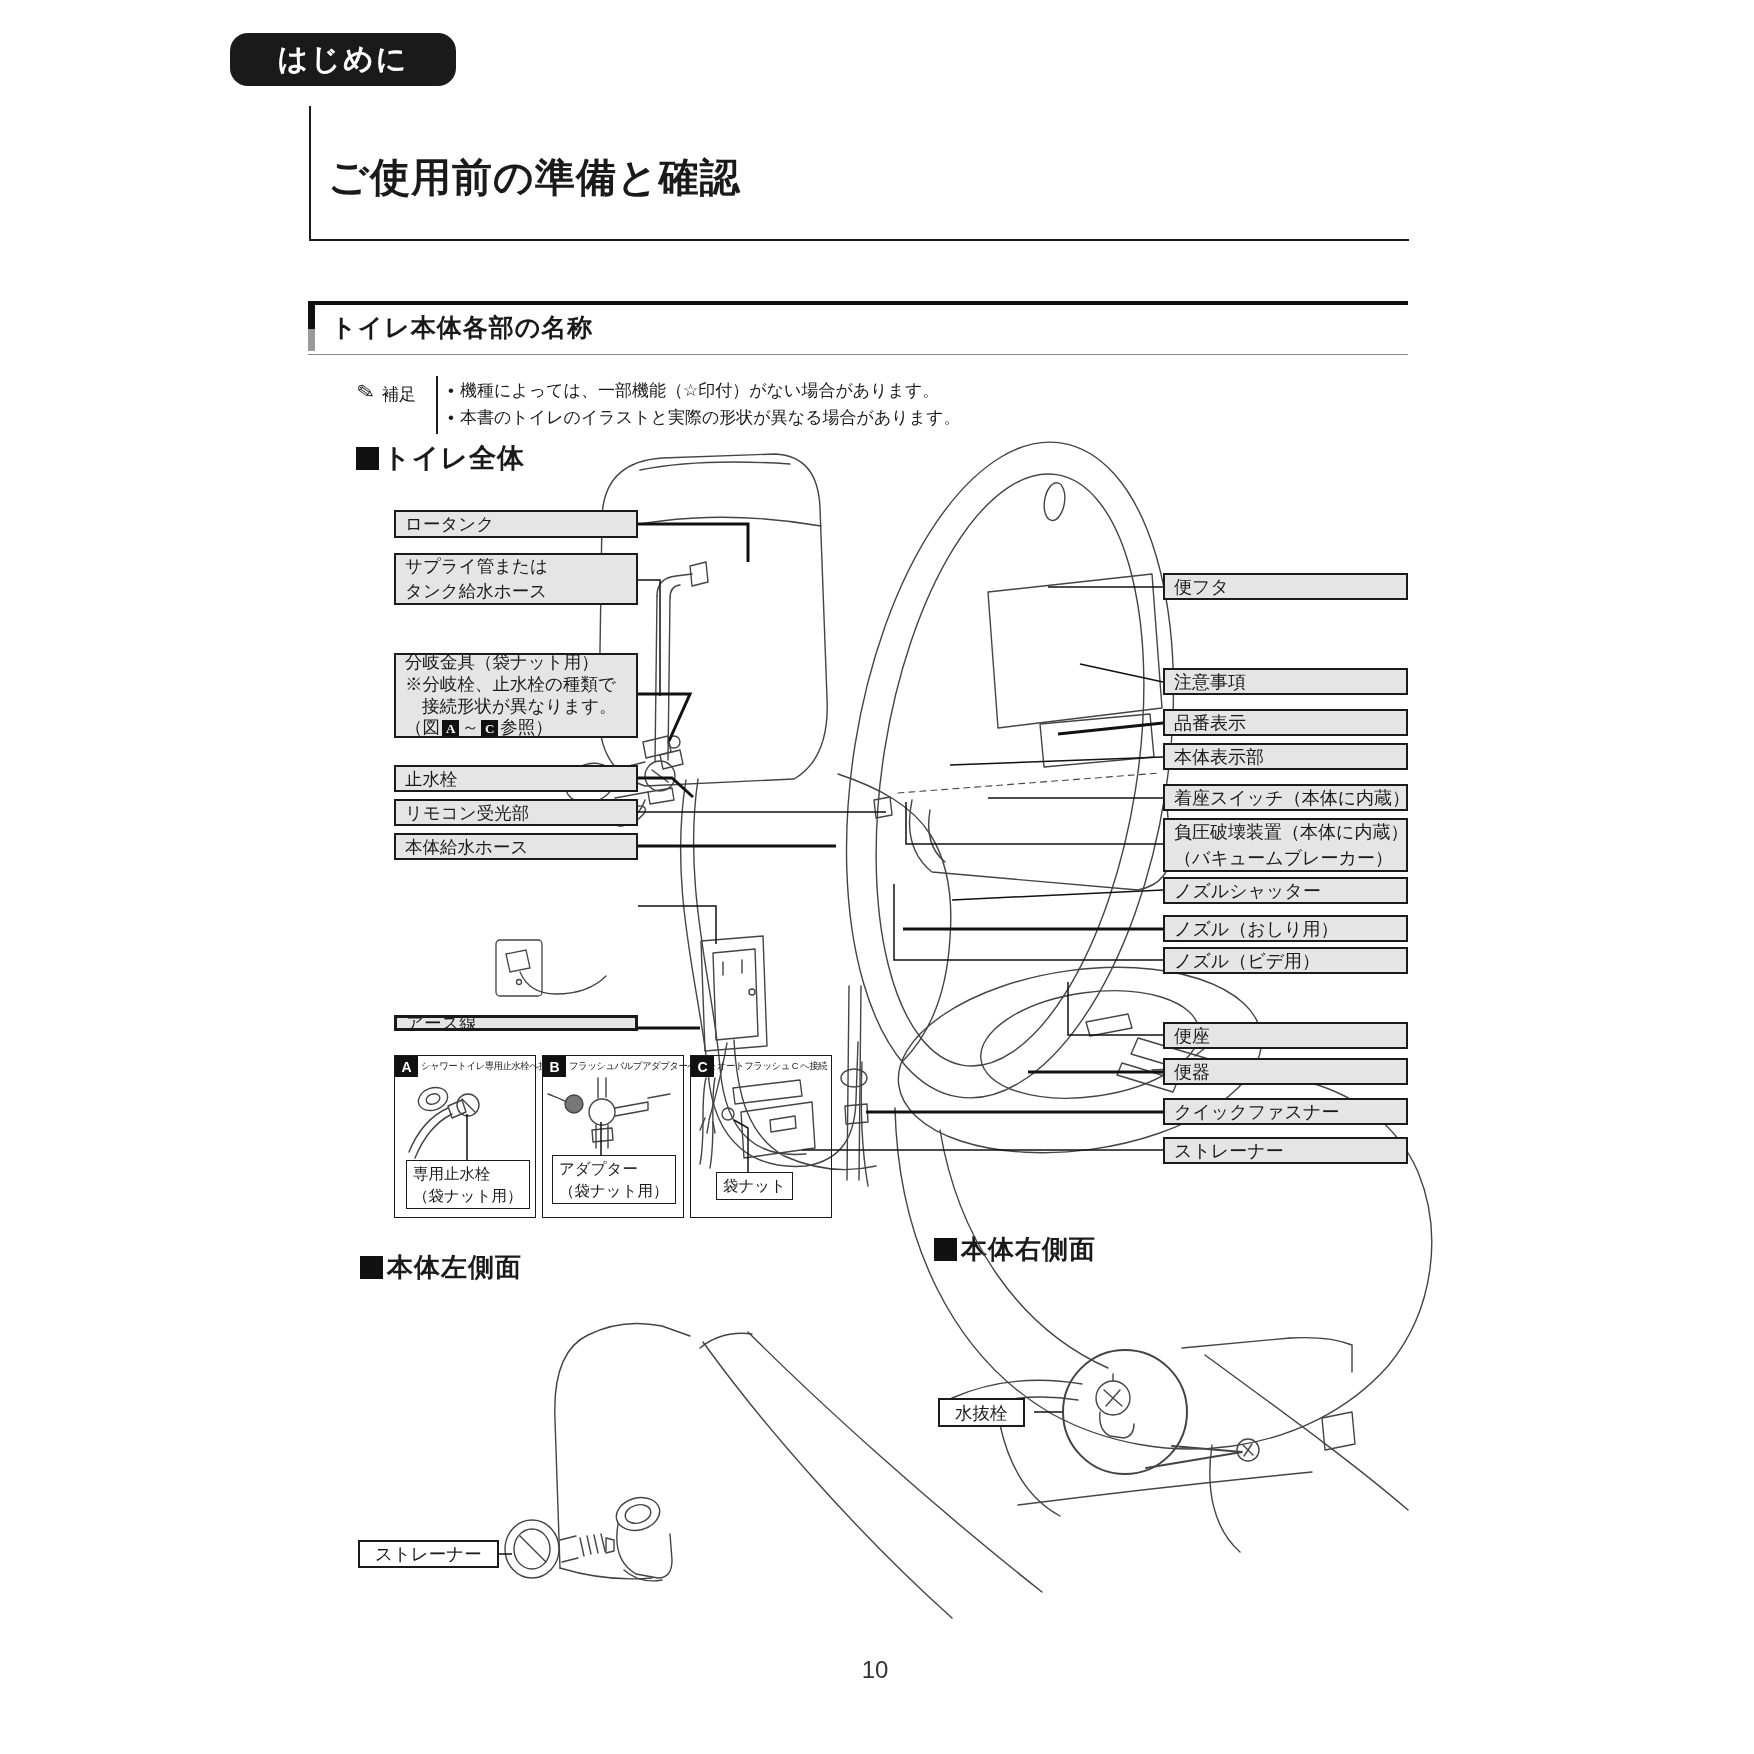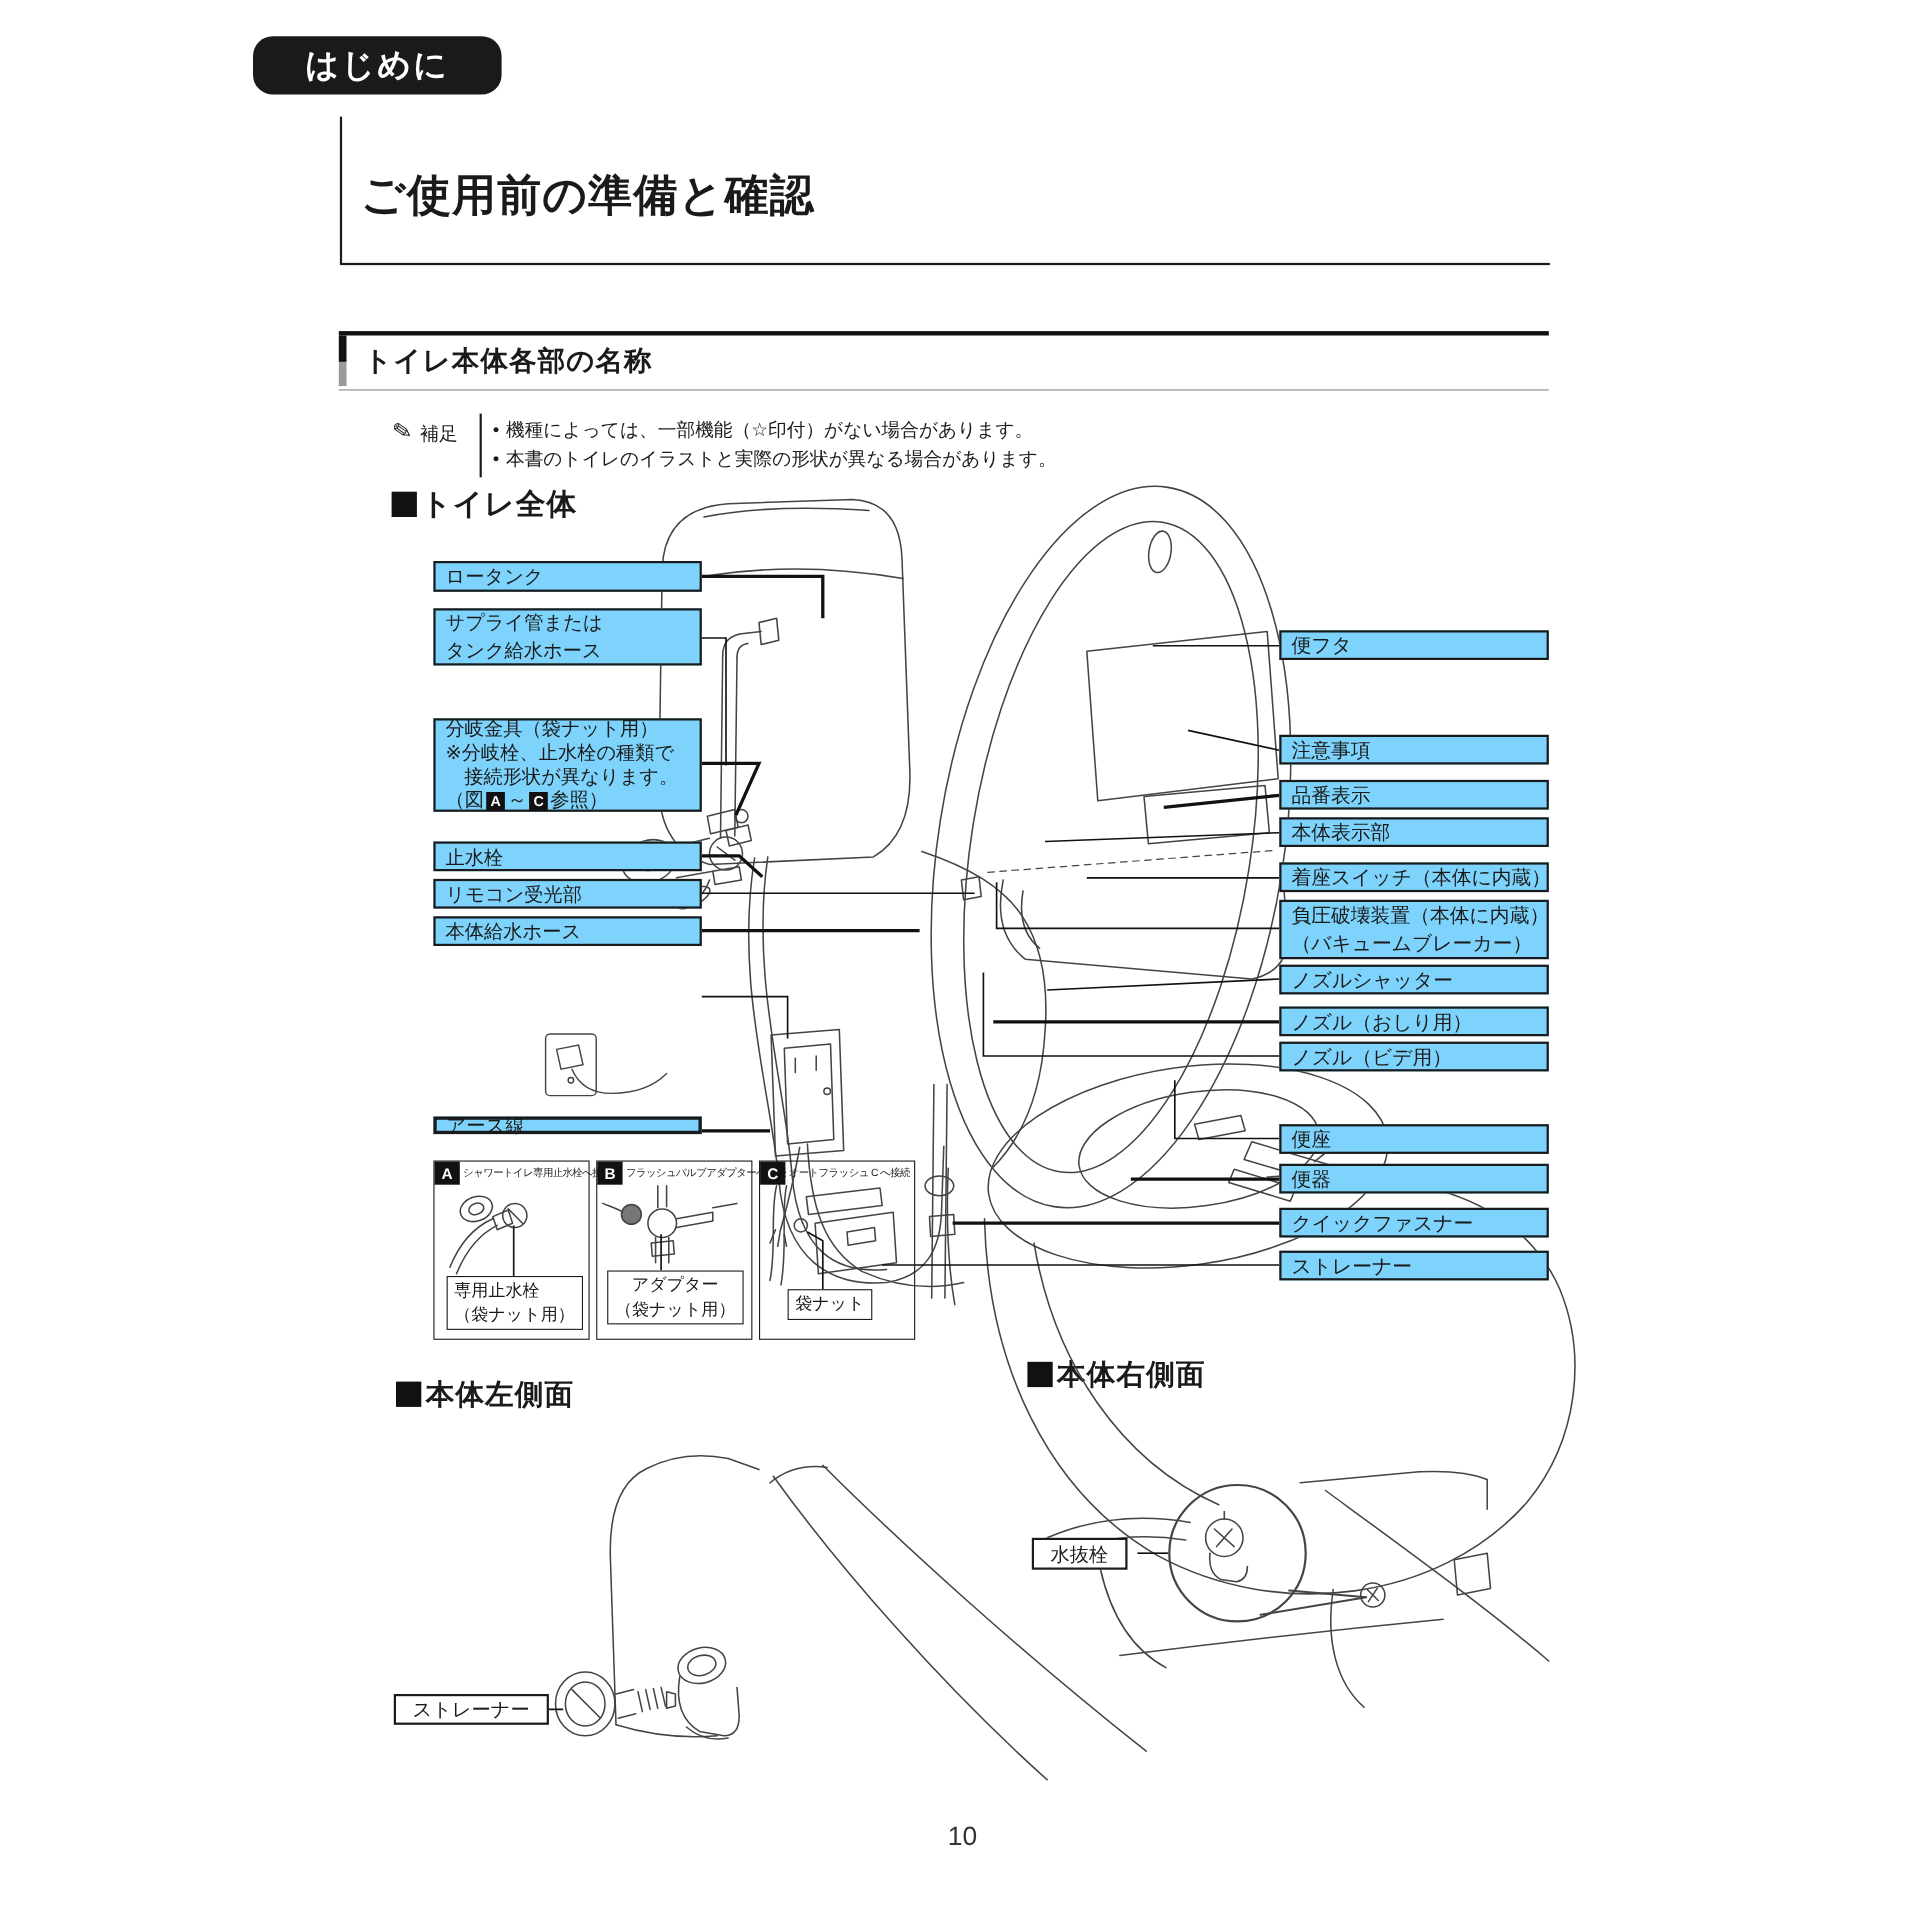--- a/index.html
+++ b/index.html
@@ -29,22 +29,22 @@
   .note-label{position:absolute;left:382px;top:383px;font-size:17px;}
   .note-vline{position:absolute;left:436px;top:376px;width:2px;height:58px;background:#1a1a1a;}
   .note-item1{position:absolute;left:448px;top:379px;font-size:17px;}
   .note-item2{position:absolute;left:448px;top:406px;font-size:17px;}
   .bullet{display:inline-block;margin-right:6px;}
   
   .h2{position:absolute;font-size:27px;font-weight:600;letter-spacing:1px;display:flex;align-items:center;}
   .h2 .sq{display:inline-block;width:23px;height:23px;background:#111;margin-right:4px;}
   
   .lbox,.rbox{
-    position:absolute;background:#7dd3fc;border:2px solid #1a1a1a;box-sizing:border-box;
-    display:flex;align-items:center;padding:0 9px;white-space:nowrap;z-index:2;
+    position:absolute;background:#e5e5e5;border:2px solid #1a1a1a;box-sizing:border-box;
+    display:flex;align-items:center;padding:0 9px;white-space:nowrap;z-index:2;font-family:Liberation Serif, serif;
   }
   .lbox{left:394px;width:244px;font-size:17.5px;}
   .rbox{left:1163px;width:245px;font-size:18px;}
   .multiline{flex-direction:column;align-items:flex-start;justify-content:center;line-height:1.45;}
   .thick{border-width:3px;}
   .chip{display:inline-block;background:#111;color:#fff;font-size:13px;font-weight:bold;
         padding:0 4px;margin:0 2px;line-height:17px;}
   
   .plugbox{position:absolute;left:394px;top:871px;width:244px;height:131px;border:2px solid #1a1a1a;
            box-sizing:border-box;background:#fff;z-index:2;font-size:17.5px;}
@@ -333,21 +333,21 @@
   <div class="abcbox" style="left:690px;">
     <div class="abchead">
       <span class="abckey">C</span>
       <span class="abctitle">オートフラッシュ C へ接続</span>
     </div>
   </div>
   <div class="abclabel" style="left:406px;top:1160px;">
     <div>専用止水栓</div>
     <div>（袋ナット用）</div>
   </div>
-  <div class="abclabel" style="left:552px;top:1155px;text-align:center;">
+  <div class="abclabel" style="left:552px;top:1155px;">
     <div>アダプター</div>
     <div>（袋ナット用）</div>
   </div>
   <div class="abclabel" style="left:716px;top:1172px;">
     <div>袋ナット</div>
   </div>
 
   <div class="rbox" style="top:573px;height:27px;">
       <span>便フタ</span>
     </div>

